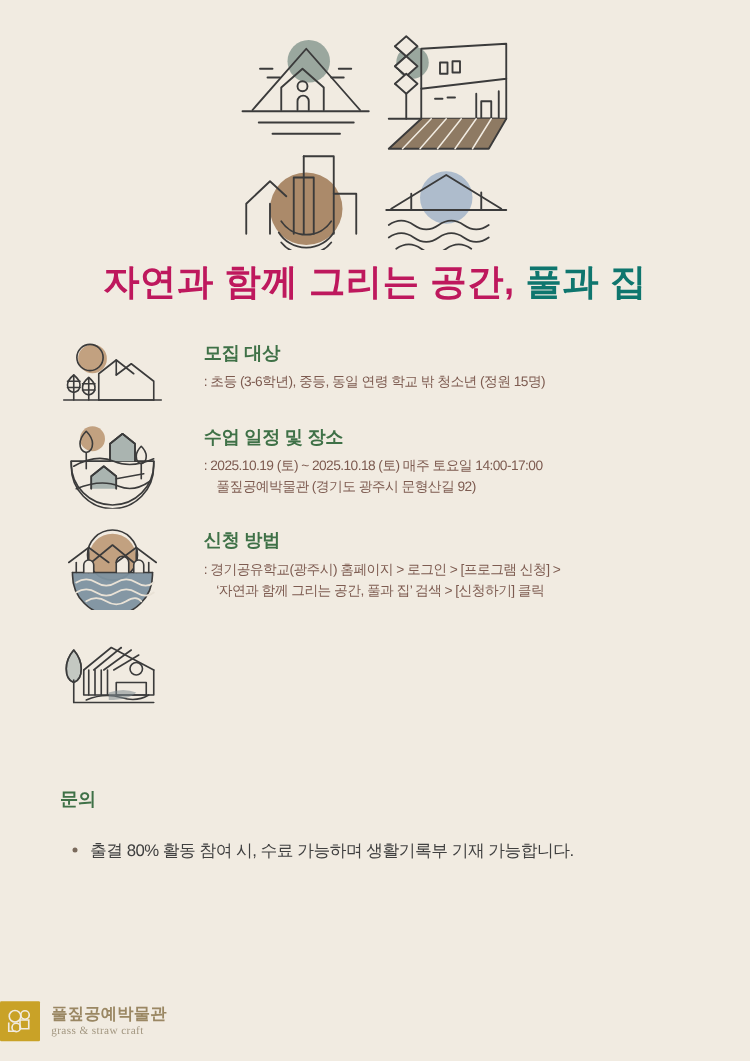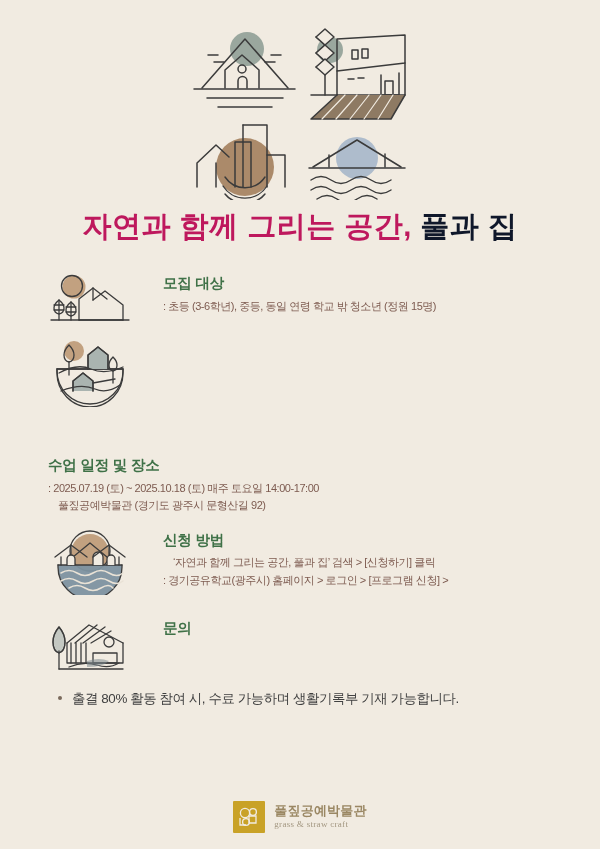--- a/index.html
+++ b/index.html
@@ -39,21 +39,21 @@
     text-align: center;
     font-size: 29px;
     font-weight: 700;
     letter-spacing: 0.5px;
     line-height: 1.25;
     margin: 8px 0 0 0;
     padding: 0 20px;
     white-space: nowrap;
   }
   .title .brown { color: #be185d; }
-  .title .green { color: #0f172a; }
+  .title .green { color: #0f766e; }
 
   
   .info-list {
     margin-top: 28px;
     padding: 0 42px 0 44px;
   }
   .info-row {
     display: flex;
     align-items: flex-start;
     margin-bottom: 15px;
@@ -91,23 +91,23 @@
   .info-text .indent { padding-left: 10px; display: inline-block; }
 
   
   .row-target   .info-icon { padding-top: 0px; }
   .row-period   .info-icon { padding-top: 2px; }
   .row-schedule .info-icon { padding-top: 0px; }
   .row-apply    .info-icon { padding-top: 0px; }
   .row-contact  .info-icon { padding-top: 4px; }
 
   .row-period   { margin-top: 2px; }
-  .row-schedule { margin-top: 4px; flex-direction: column; }
+  .row-schedule { margin-top: 4px; }
   .row-apply    { margin-top: 6px; }
-  .row-contact  { margin-top: 22px; }
+  .row-contact  { margin-top: 22px; flex-direction: column; }
 
   
   .notes {
     padding: 0 46px 0 56px;
     color: #404040;
     font-size: 13.4px;
     line-height: 1.62;
     letter-spacing: -0.4px;
   }
   .note-item {
@@ -132,21 +132,20 @@
   }
 
   
   .footer {
     position: absolute;
     left: 0;
     right: 0;
     bottom: 16px;
     display: flex;
     align-items: center;
-    justify-content: center;
     gap: 9px;
   }
   .logo-mark {
     width: 32px;
     height: 32px;
     background: #c9a227;
     display: flex;
     align-items: center;
     justify-content: center;
     border-radius: 1px;
@@ -285,21 +284,21 @@
             <path d="M12 34 q18 -10 32 -4 q14 6 32 -2"></path>
             <path d="M26 52 L26 42 L36 34 L46 42 L46 52" fill="#aab4b0"></path>
             <path d="M26 52 L26 42 L36 34 L46 42 L46 52"></path>
             <path d="M14 52 q20 -8 34 -2 q12 5 25 -4"></path>
             <path d="M46 44 L68 40"></path>
           </g>
         </svg>
       </div>
       <div class="info-body">
         <div class="info-head">수업 일정 및 장소</div>
-        <div class="info-text">: 2025.07.19 (토) ~ 2025.10.18 (토) 매주 토요일 14:00-17:00</div>
+        <div class="info-text">: 2025.10.19 (토) ~ 2025.10.18 (토) 매주 토요일 14:00-17:00</div>
         <div class="info-text">
           <span class="indent">풀짚공예박물관 (경기도 광주시 문형산길 92)</span>
         </div>
       </div>
     </div>
 
     <div class="info-row row-apply">
       <div class="info-icon">
         <svg width="86" height="66" viewBox="0 0 86 66" xmlns="http://www.w3.org/2000/svg">
           <g fill="none" stroke="#3b3b3b" stroke-width="1.3" stroke-linecap="round" stroke-linejoin="round">
@@ -319,24 +318,24 @@
             <path d="M72 36 L72 28"></path>
             <path d="M60 36 L60 30 A4 4 0 0 1 68 30 L68 36" fill="#f1ebe1"></path>
             <path d="M14 44 q8 -5 16 0 t16 0 t16 0 t14 0" stroke="#e9e2d6" stroke-width="1.5"></path>
             <path d="M14 52 q8 -5 16 0 t16 0 t16 0 t14 0" stroke="#e9e2d6" stroke-width="1.5"></path>
             <path d="M22 59 q8 -5 16 0 t16 0 t12 0" stroke="#e9e2d6" stroke-width="1.5"></path>
           </g>
         </svg>
       </div>
       <div class="info-body">
         <div class="info-head">신청 방법</div>
+        <div class="info-text">: 경기공유학교(광주시) 홈페이지 &gt; 로그인 &gt; [프로그램 신청] &gt;</div>
         <div class="info-text">
           <span class="indent">‘자연과 함께  그리는 공간, 풀과 집’ 검색 &gt; [신청하기] 클릭</span>
         </div>
-        <div class="info-text">: 경기공유학교(광주시) 홈페이지 &gt; 로그인 &gt; [프로그램 신청] &gt;</div>
       </div>
     </div>
 
     <div class="info-row row-contact">
       <div class="info-icon">
         <svg width="86" height="52" viewBox="0 0 86 52" xmlns="http://www.w3.org/2000/svg">
           <g fill="none" stroke="#3b3b3b" stroke-width="1.3" stroke-linecap="round" stroke-linejoin="round">
             <path d="M12 6 q-6 7 -6 15 q0 9 6 11 q6 -2 6 -11 q0 -8 -6 -15 Z" fill="#b9c0bb" opacity="0.8"></path>
             <path d="M12 6 q-6 7 -6 15 q0 9 6 11 q6 -2 6 -11 q0 -8 -6 -15 Z"></path>
             <path d="M12 30 L12 48"></path>

